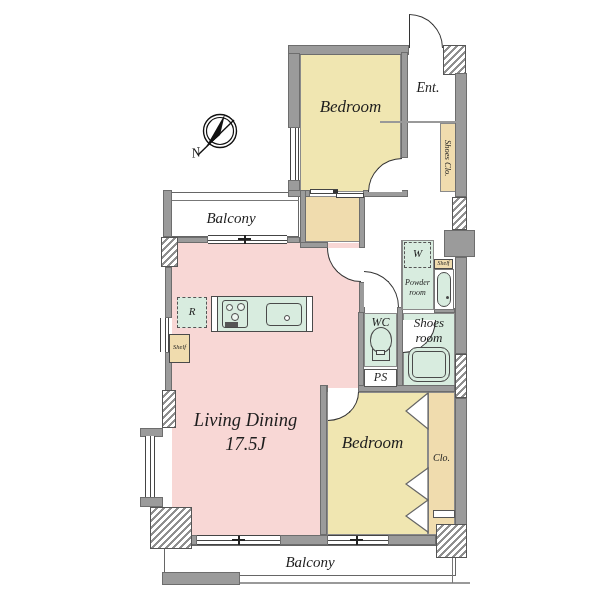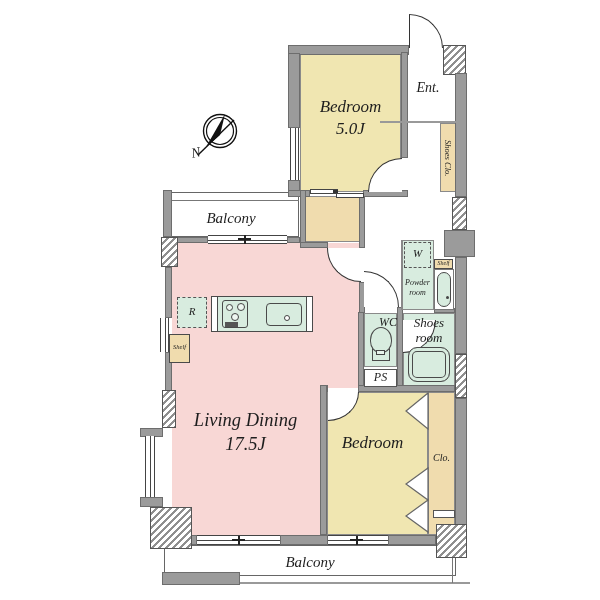--- a/index.html
+++ b/index.html
@@ -161,40 +161,39 @@
     <circle cx="30" cy="28" r="13.5" fill="none" stroke="#111" stroke-width="1.2"></circle>
     <line x1="44" y1="17" x2="8" y2="52" stroke="#111" stroke-width="1.4"></line>
     <polygon points="35,11 16,44 30,32" fill="#111"></polygon>
   </svg>
   <div class="abs lbl" style="left:186px;top:144px;width:20px;font-size:14px;transform:rotate(-12deg);">N</div>
 
   <div class="abs lbl" style="left:171px;top:209px;width:120px;font-size:15px;">Balcony</div>
 
   <div class="abs lbl" style="left:300px;top:96px;width:101px;font-size:17px;">
     <div>Bedroom</div>
-    <div>5.0J</div>
   </div>
 
   <div class="abs lbl" style="left:402px;top:79px;width:52px;font-size:14px;">Ent.</div>
 
   <div class="abs lbl" style="left:440px;top:125px;width:16px;height:66px;font-size:8.5px;writing-mode:vertical-rl;text-align:center;line-height:16px;">Shoes Clo.</div>
 
 
   <div class="abs lbl" style="left:158px;top:408px;width:175px;font-size:18.5px;">
     <div>Living Dining</div>
     <div>17.5J</div>
   </div>
 
   <div class="abs lbl" style="left:322px;top:432px;width:101px;font-size:17px;">
     <div>Bedroom</div>
   </div>
 
   <div class="abs lbl" style="left:428px;top:451px;width:27px;font-size:10px;">Clo.</div>
 
-  <div class="abs lbl" style="left:364px;top:315px;width:33px;font-size:12px;text-align:right;">WC</div>
+  <div class="abs lbl" style="left:364px;top:315px;width:33px;font-size:12px;">WC</div>
   <div class="abs lbl" style="left:364px;top:370px;width:33px;font-size:12px;">PS</div>
 
   <div class="abs lbl" style="left:404px;top:316px;width:50px;font-size:13px;line-height:1.15;">
     <div>Shoes</div>
     <div>room</div>
   </div>
 
   <div class="abs lbl" style="left:401px;top:278px;width:33px;font-size:8px;line-height:1.3;">
     <div>Powder</div>
     <div>room</div>

